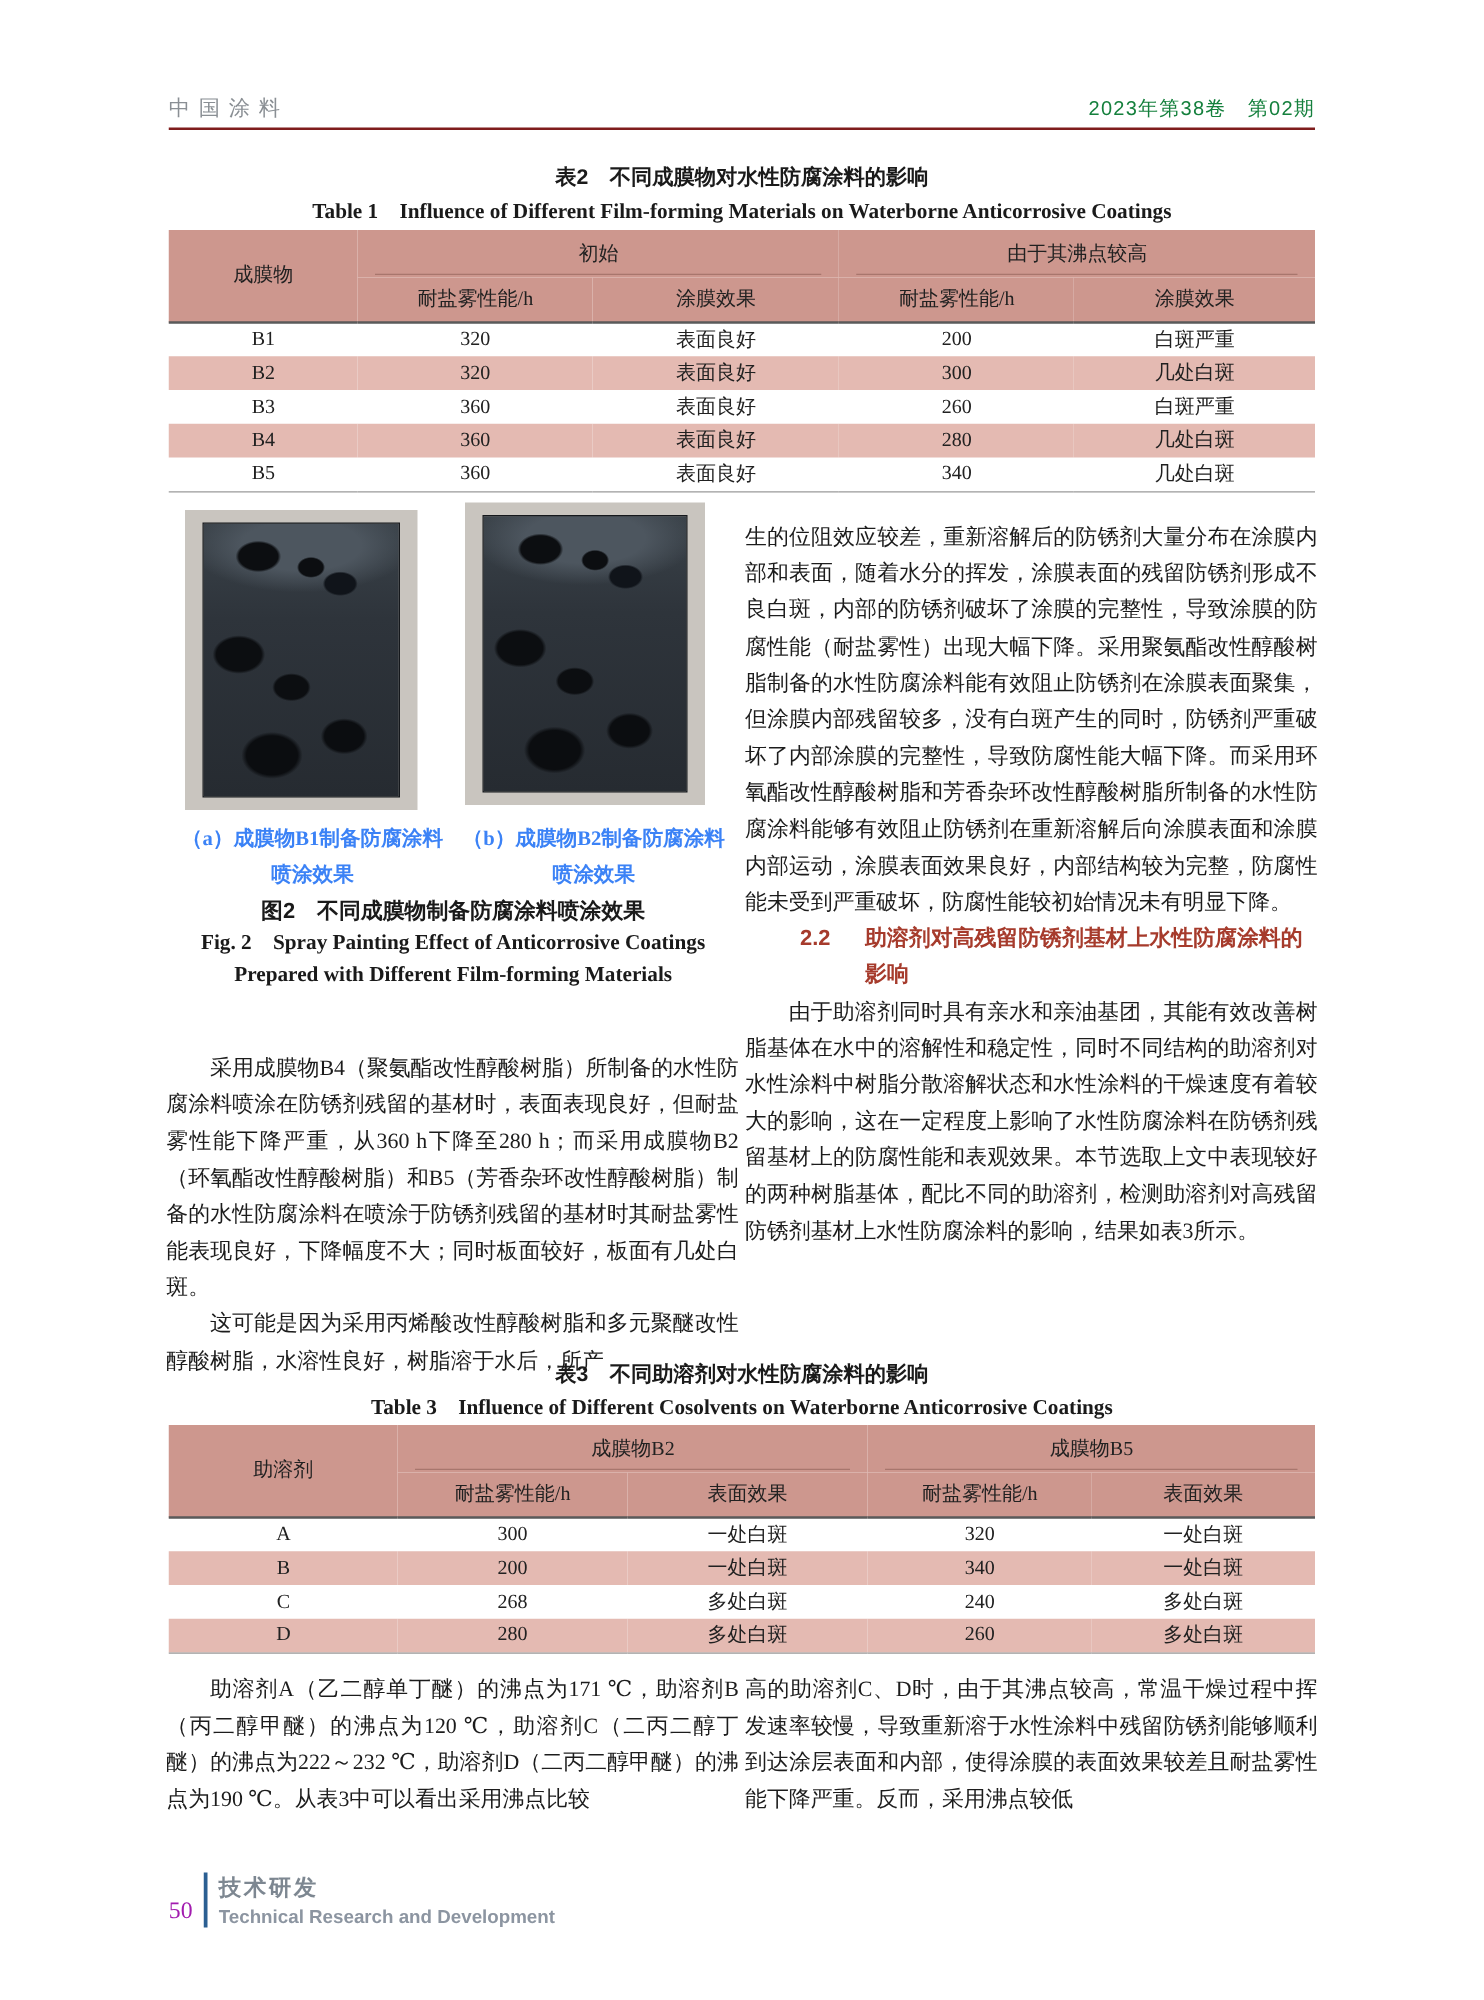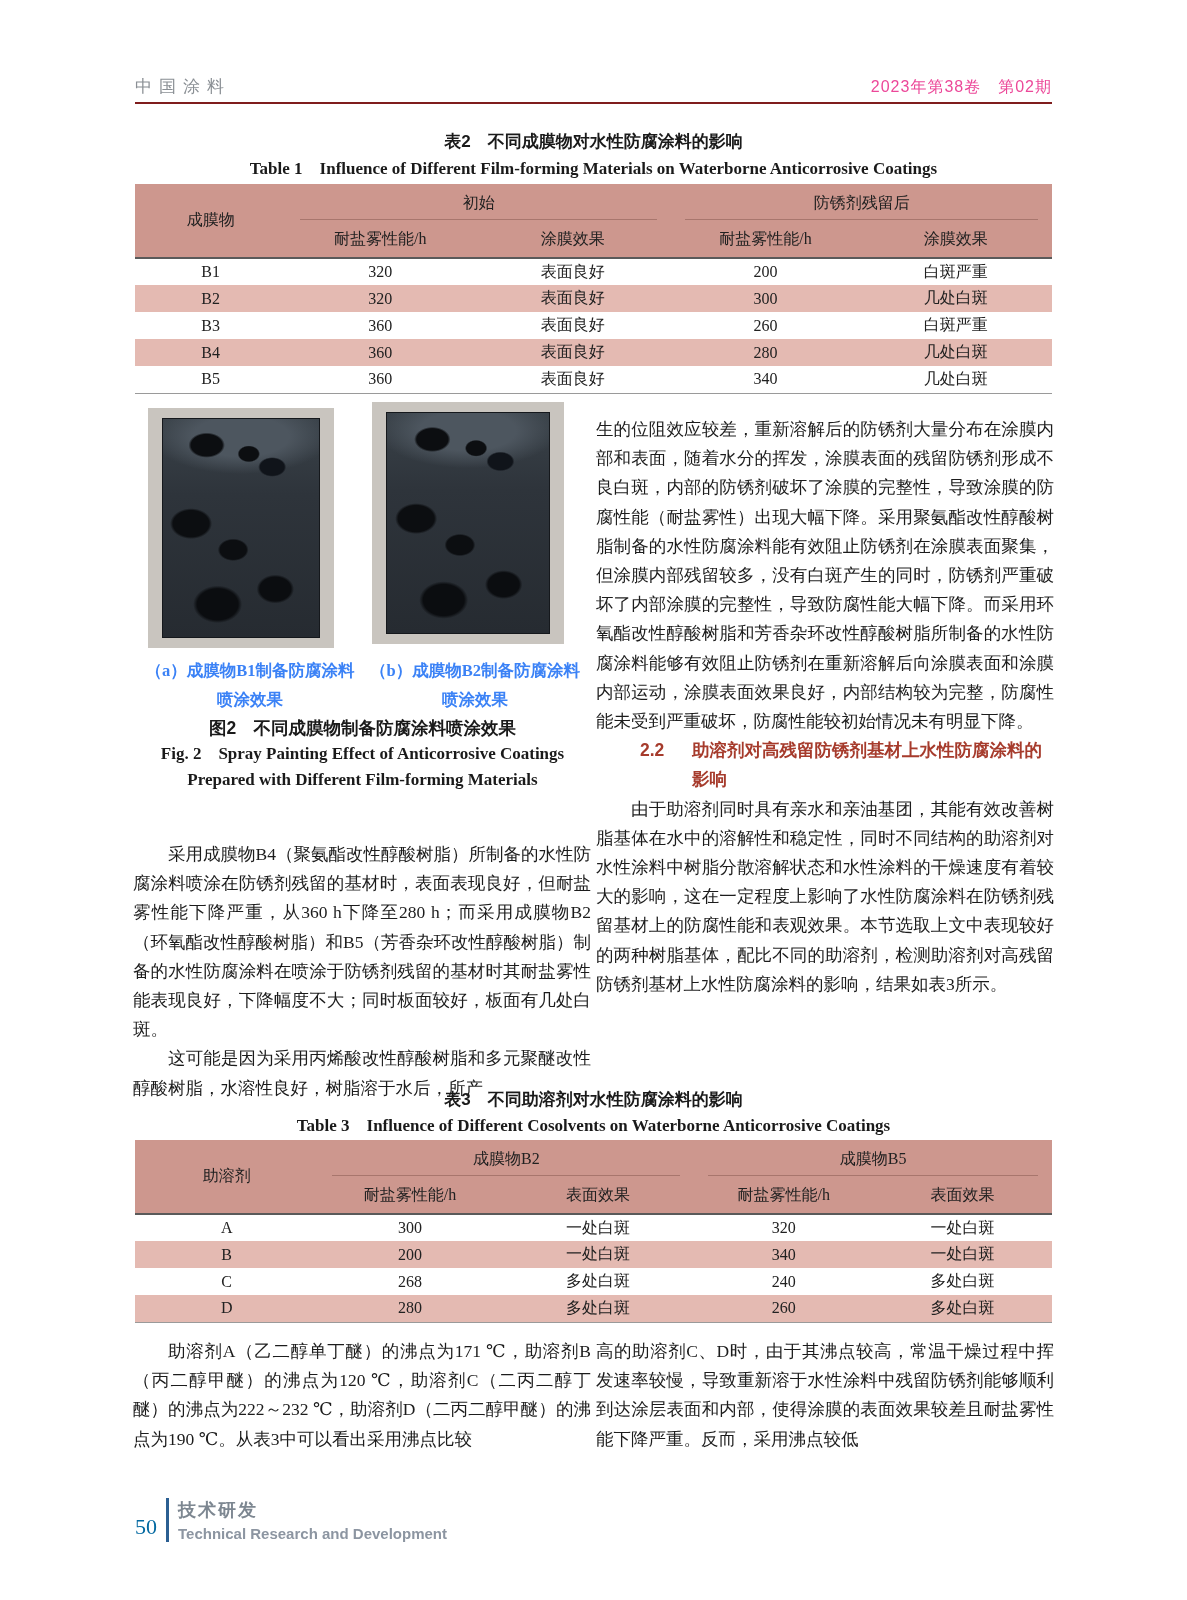--- a/index.html
+++ b/index.html
@@ -12,21 +12,21 @@
 
   
   .page-header {
     position:absolute; left:135px; top:76px; width:917px; height:28px;
     border-bottom:2px solid #7f1d1d;
     display:flex; justify-content:space-between; align-items:flex-end;
     padding-bottom:4px;
     font-family:"Liberation Sans","DejaVu Sans",sans-serif;
   }
   .journal-name { font-size:17px; color:#8a8f94; letter-spacing:7px; }
-  .issue-info { font-size:16px; color:#ec4899; letter-spacing:1px; }
+  .issue-info { font-size:16px; color:#15803d; letter-spacing:1px; }
 
   
   .tbl-caption-zh {
     position:absolute; left:135px; width:917px; text-align:center;
     font-family:"Liberation Sans","DejaVu Sans",sans-serif;
     font-weight:bold; font-size:17px; color:#1a1a1a;
   }
   .tbl-caption-en {
     position:absolute; left:135px; width:917px; text-align:center;
     font-weight:bold; font-size:17px; color:#1a1a1a;
@@ -100,21 +100,21 @@
   .section-heading .sec-num { width:52px; flex:none;margin-left:44px; }
   .section-heading .sec-title { flex:1; }
 
   
   .footer {
     position:absolute; left:135px; top:1498px; display:flex; align-items:stretch;
     font-family:"Liberation Sans","DejaVu Sans",sans-serif;
   }
   .page-num {
     font-family:"Liberation Serif","DejaVu Serif",serif;
-    font-size:22px; color:#0369a1; align-self:flex-end; padding-right:9px;
+    font-size:19px; color:#a21caf; align-self:flex-end; padding-right:9px;
     padding-bottom:2px;
   }
   .footer-bar { width:3px; background:#2b5f92; margin-right:9px; }
   .footer-labels { display:flex; flex-direction:column; justify-content:center; }
   .footer-zh { font-size:18px; font-weight:bold; color:#7d8791; letter-spacing:2px; }
   .footer-en { font-size:15px; font-weight:bold; color:#8c95a1; margin-top:3px; }
 </style>
 </head>
 <body>
 
@@ -136,21 +136,21 @@
         <col style="width:20.5%">
         <col style="width:21%">
     </colgroup>
     <thead>
       <tr class="group-row">
         <th rowspan="2" class="corner-cell">成膜物</th>
         <th colspan="2">
             <span class="group-label">初始</span>
           </th>
         <th colspan="2">
-            <span class="group-label">防锈剂残留后</span>
+            <span class="group-label">由于其沸点较高</span>
           </th>
       </tr>
       <tr class="sub-row">
         <th>耐盐雾性能/h</th>
         <th>涂膜效果</th>
         <th>耐盐雾性能/h</th>
         <th>涂膜效果</th>
       </tr>
     </thead>
     <tbody>

